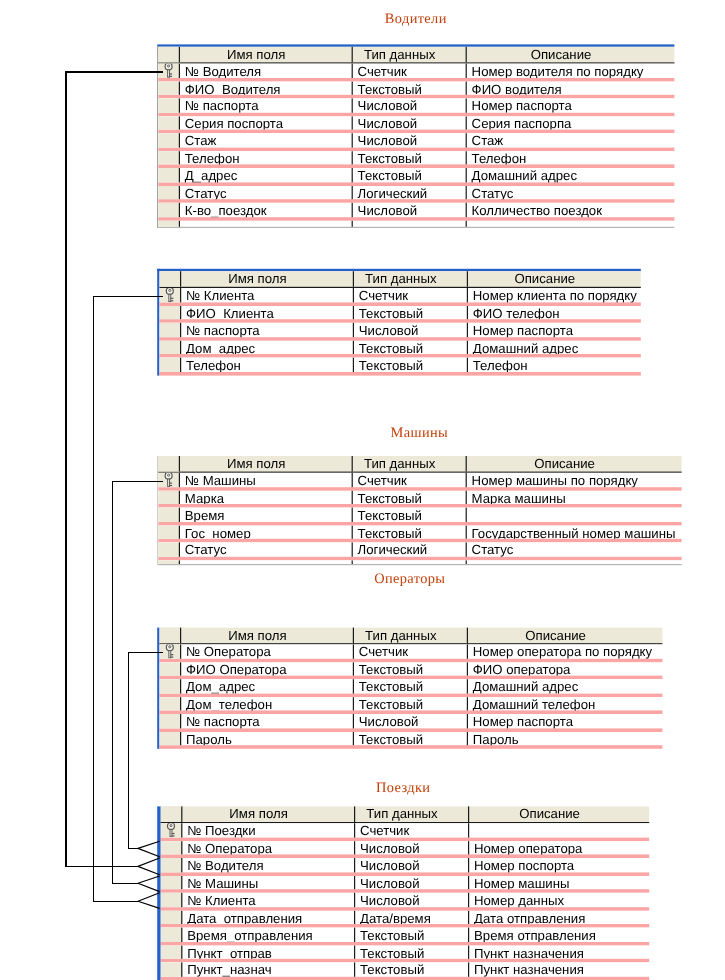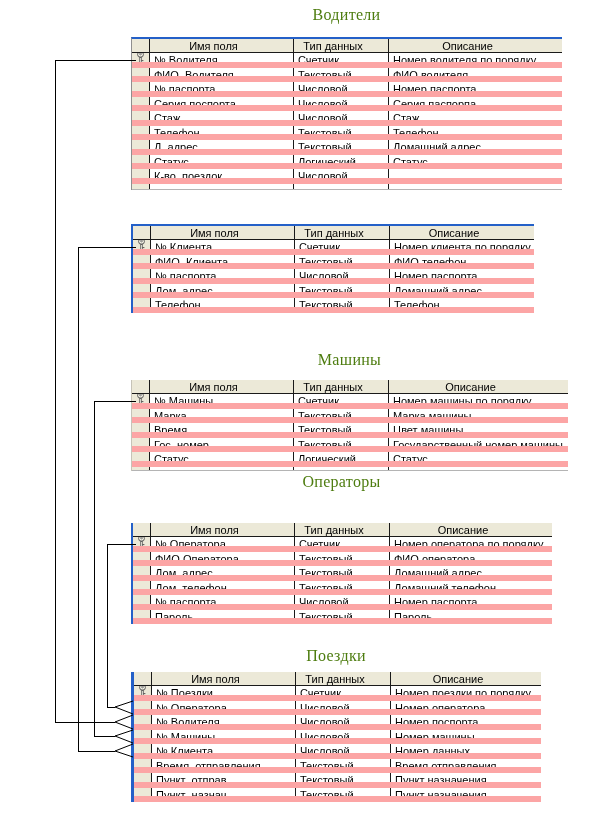--- a/index.html
+++ b/index.html
@@ -7,35 +7,35 @@
     position:relative;
     width:604px;height:817px;
     background:#fff;
     font-family:"Liberation Sans",sans-serif;
     overflow:hidden;
   }
   .tbl-title{
     position:absolute;
     text-align:center;
     font-family:"Liberation Serif",serif;
-    font-size:16px;
+    font-size:12px;
     line-height:20px;
-    color:#4d7c0f;
+    color:#c2410c;
     letter-spacing:.3px;
   }
   .tbl{
     position:absolute;
     background:#fff;
     box-sizing:border-box;
   }
   .trow{
     display:flex;
     box-sizing:border-box;
     height:14.5px;
-    border-bottom:6px solid #fca5a5;
+    border-bottom:3px solid #fca5a5;
     background:#fff;
   }
   .trow.thead{
     height:14px;
     border-bottom:1px solid #1a1a1a;
     background:#ece9d8;
   }
   .trow.partial{border-bottom:1px solid #b4b4b4;}
   .cell{
     box-sizing:border-box;
@@ -141,20 +141,21 @@
         <div class="trow">
           <div class="cell sel"></div>
           <div class="cell c-field">Статус</div>
           <div class="cell c-type">Логический</div>
           <div class="cell c-desc">Статус</div>
         </div>
         <div class="trow">
           <div class="cell sel"></div>
           <div class="cell c-field">К-во_поездок</div>
           <div class="cell c-type">Числовой</div>
+          <div class="cell c-desc">Колличество поездок</div>
         </div>
         <div class="trow partial" style="height: 6px;">
           <div class="cell sel"></div>
           <div class="cell c-field"></div>
           <div class="cell c-type"></div>
           <div class="cell c-desc"></div>
         </div>
       </div>
       <div class="tbl-title" style="left: 131px; top: 197px; width: 403px; margin-top: 30px;">Клиенты</div>
       <div class="tbl" style="left: 131px; top: 224px; width: 403px; border-top: 2px solid rgb(36, 96, 200); border-left: 2px solid rgb(36, 96, 200);">
@@ -232,21 +233,20 @@
         <div class="trow">
           <div class="cell sel"></div>
           <div class="cell c-field">Марка</div>
           <div class="cell c-type">Текстовый</div>
           <div class="cell c-desc">Марка машины</div>
         </div>
         <div class="trow">
           <div class="cell sel"></div>
           <div class="cell c-field">Время</div>
           <div class="cell c-type">Текстовый</div>
-          <div class="cell c-desc">Цвет машины</div>
         </div>
         <div class="trow">
           <div class="cell sel"></div>
           <div class="cell c-field">Гос_номер</div>
           <div class="cell c-type">Текстовый</div>
           <div class="cell c-desc">Государственный номер машины</div>
         </div>
         <div class="trow">
           <div class="cell sel"></div>
           <div class="cell c-field">Статус</div>
@@ -330,21 +330,20 @@
                 <circle cx="4.5" cy="3.4" r="2.9" fill="#f7f5e9" stroke="#555" stroke-width="1"></circle>
                 <circle cx="4.5" cy="3.0" r="0.9" fill="#ffffff" stroke="#555" stroke-width="0.8"></circle>
                 <rect x="3.7" y="6.1" width="1.6" height="6.2" fill="#f7f5e9" stroke="#555" stroke-width="0.8"></rect>
                 <rect x="5.2" y="9.1" width="2.2" height="1" fill="#555"></rect>
                 <rect x="5.2" y="11.1" width="2.2" height="1" fill="#555"></rect>
               </svg>
             </span>
           </div>
           <div class="cell c-field">№ Поездки</div>
           <div class="cell c-type">Счетчик</div>
-          <div class="cell c-desc">Номер поездки по порядку</div>
         </div>
         <div class="trow">
           <div class="cell sel"></div>
           <div class="cell c-field">№ Оператора</div>
           <div class="cell c-type">Числовой</div>
           <div class="cell c-desc">Номер оператора</div>
         </div>
         <div class="trow">
           <div class="cell sel"></div>
           <div class="cell c-field">№ Водителя</div>
@@ -355,20 +354,26 @@
           <div class="cell sel"></div>
           <div class="cell c-field">№ Машины</div>
           <div class="cell c-type">Числовой</div>
           <div class="cell c-desc">Номер машины</div>
         </div>
         <div class="trow">
           <div class="cell sel"></div>
           <div class="cell c-field">№ Клиента</div>
           <div class="cell c-type">Числовой</div>
           <div class="cell c-desc">Номер данных</div>
+        </div>
+        <div class="trow">
+          <div class="cell sel"></div>
+          <div class="cell c-field">Дата_отправления</div>
+          <div class="cell c-type">Дата/время</div>
+          <div class="cell c-desc">Дата отправления</div>
         </div>
         <div class="trow">
           <div class="cell sel"></div>
           <div class="cell c-field">Время_отправления</div>
           <div class="cell c-type">Текстовый</div>
           <div class="cell c-desc">Время отправления</div>
         </div>
         <div class="trow">
           <div class="cell sel"></div>
           <div class="cell c-field">Пункт_отправ</div>

